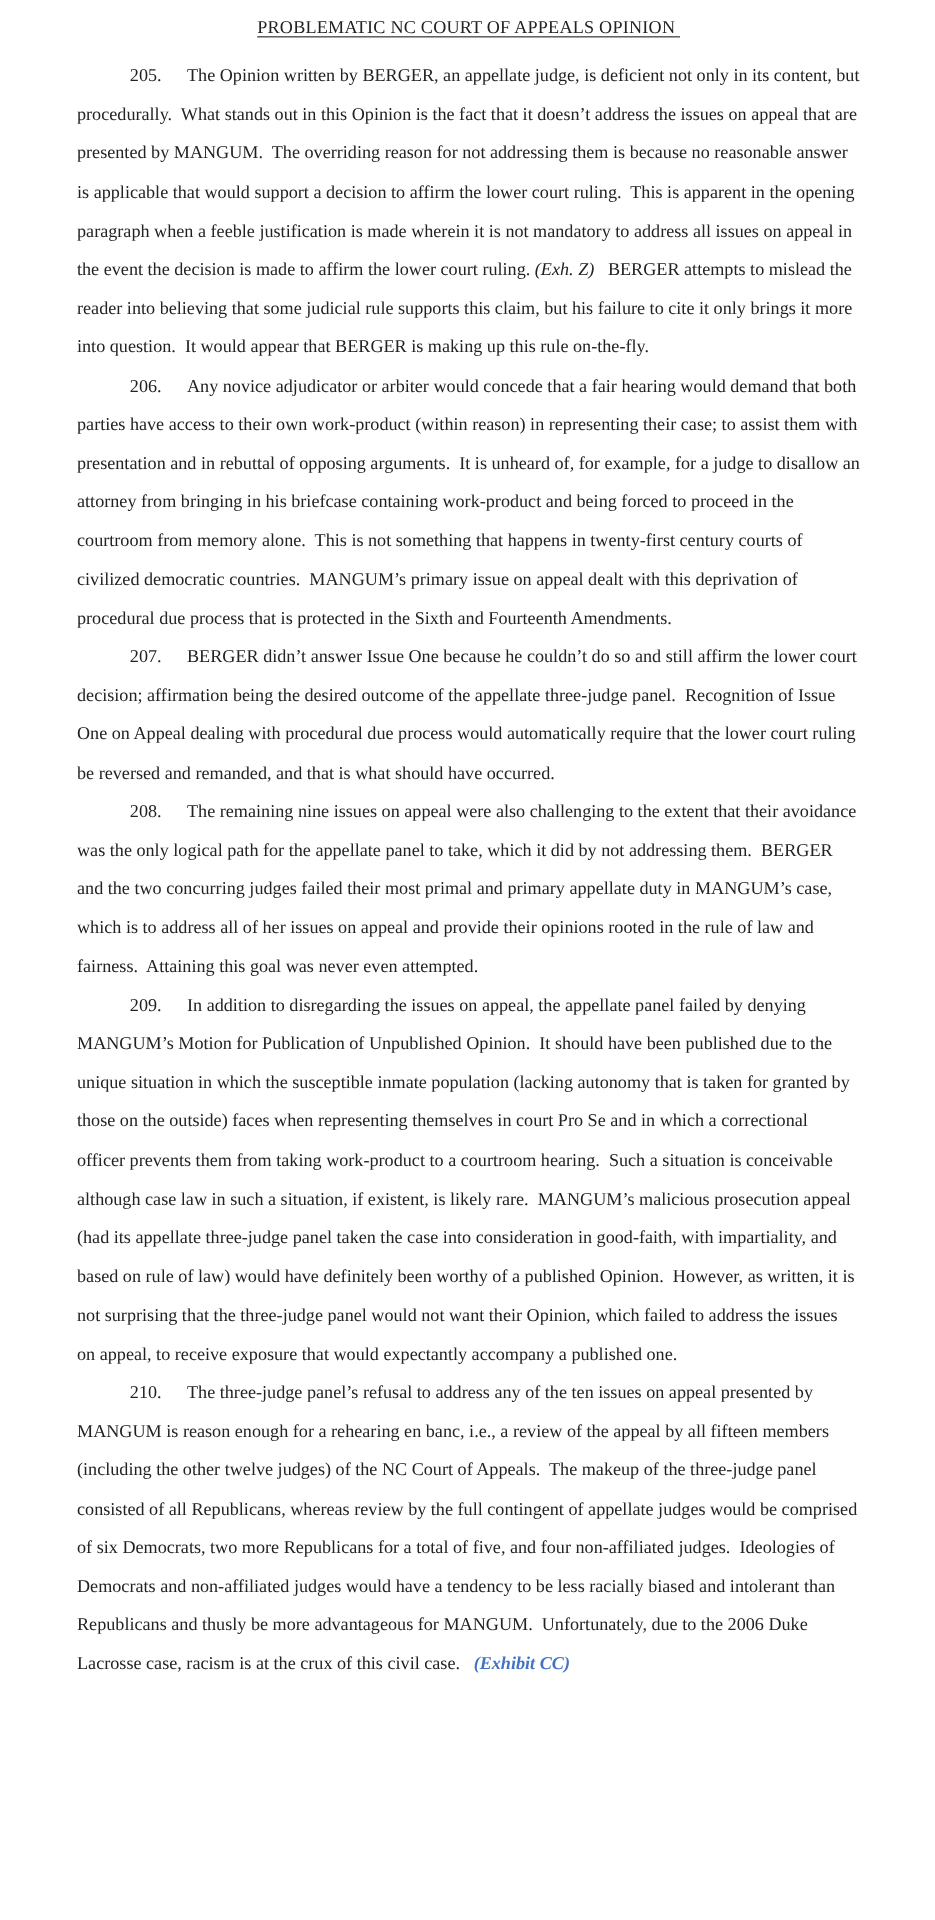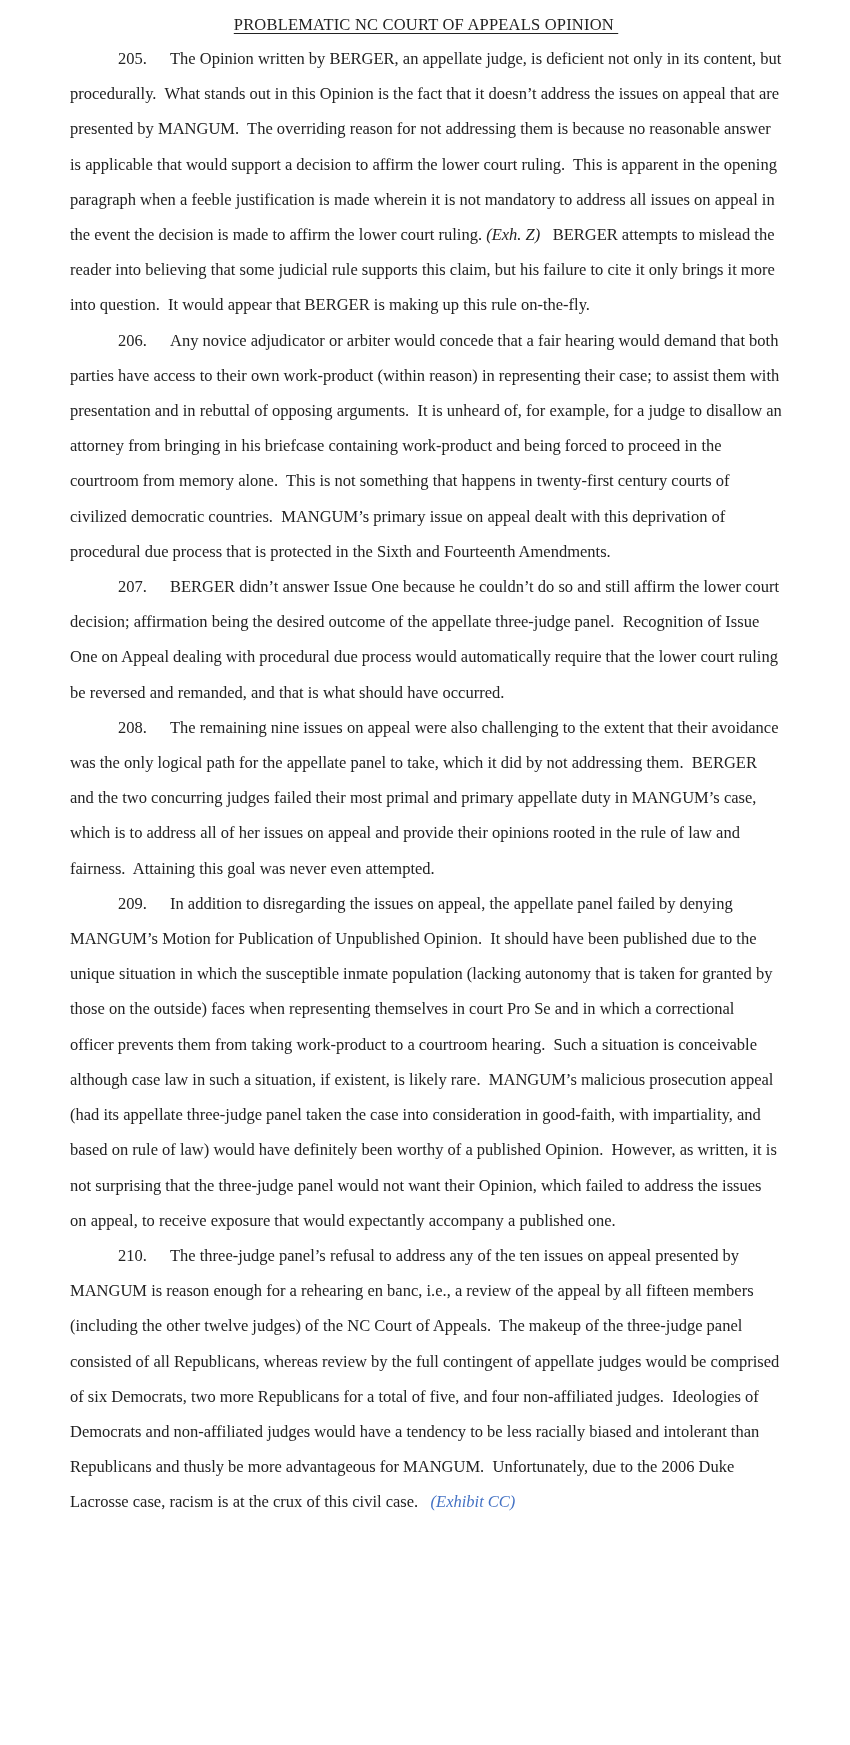--- a/index.html
+++ b/index.html
@@ -28,40 +28,41 @@
   }
   .doc-title .title-line {
     display: block;
   }
   .doc-title .title-text {
     text-decoration: underline;
     text-underline-offset: 3px;
     white-space: pre;
   }
   .doc-body {
-    margin-top: 1px;
+    margin-top: 11px;
     font-size: 16.5px;
     line-height: 35.2px;
   }
   .para {
     margin: 0;
     text-indent: 48px;
     white-space: pre-wrap;
   }
   .para-num {
     display: inline-block;
     width: 52px;
     text-indent: 0;
   }
   .italic {
     font-style: italic;
   }
   .exhibit-link {
     font-style: italic;
     cursor: pointer;
+    font-weight: bold;
   }
 </style>
 </head>
 <body>
 
 <div class="page">
   <div class="doc-title">
     <span class="title-line"><span class="title-text">PROBLEMATIC NC COURT OF APPEALS OPINION </span></span>
   </div>
   <div class="doc-body">

